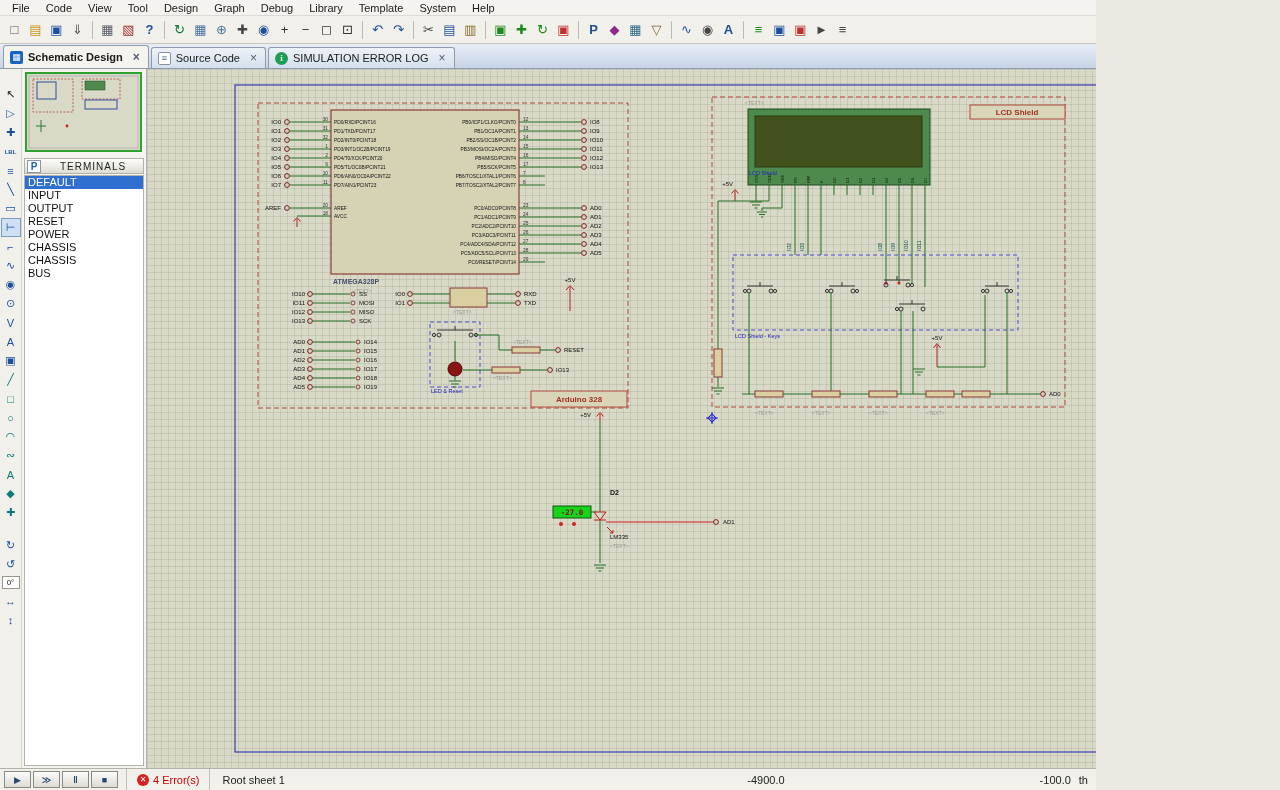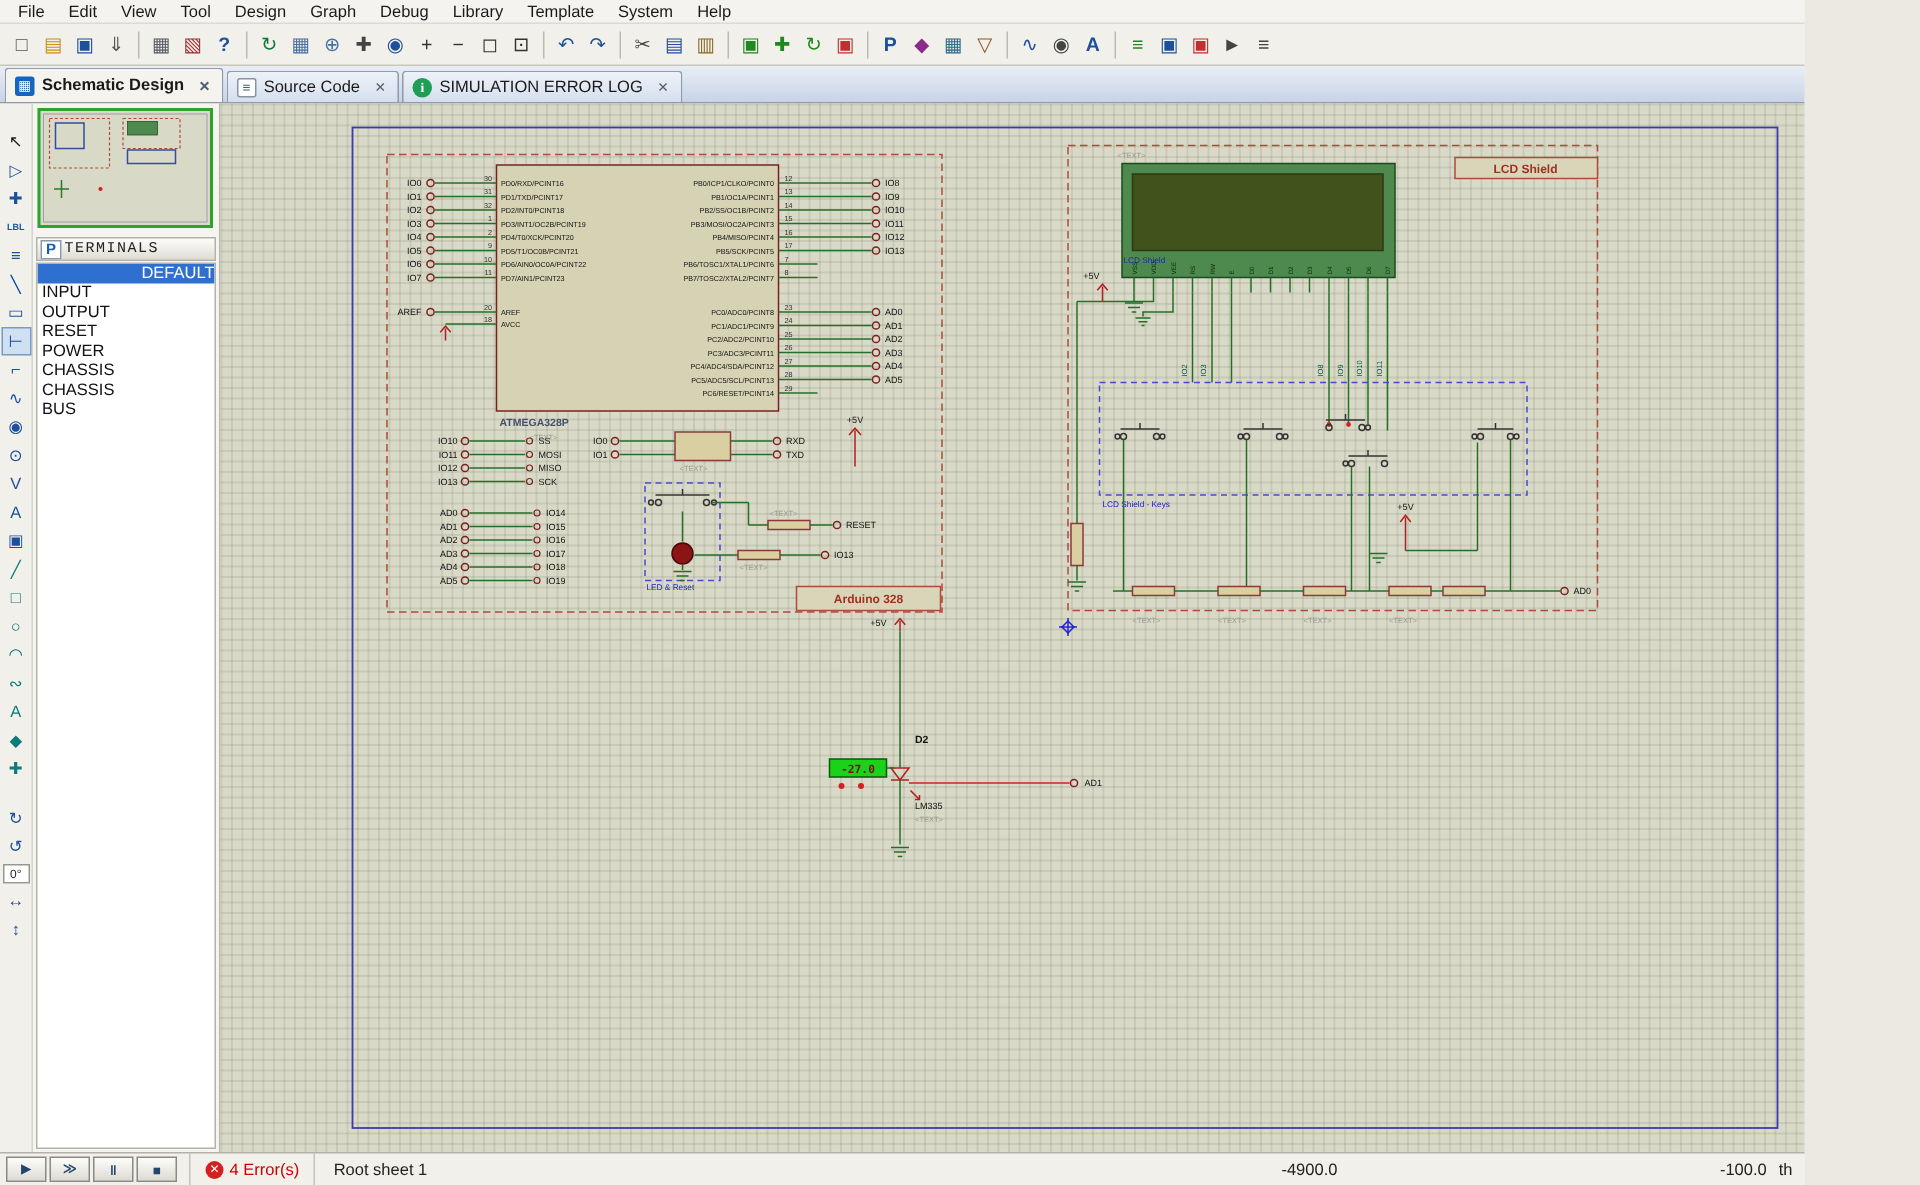--- a/index.html
+++ b/index.html
@@ -1,18 +1,18 @@
 <!DOCTYPE html>
 <html><head>
 <meta charset="utf-8">
 <style>
 *{margin:0;padding:0;box-sizing:border-box;}
 html,body{width:1280px;height:790px;overflow:hidden;}
 body{font-family:"Liberation Sans","DejaVu Sans",sans-serif;font-size:11px;background:#ece9e2;color:#111;}
-.app{width:1203px;height:790px;display:flex;flex-direction:column;background:#f2f1ec;}
+.app{width:1096px;height:790px;display:flex;flex-direction:column;background:#f2f1ec;}
 
 
 .menubar{height:16px;background:#f4f3ef;display:flex;align-items:center;padding-left:4px;border-bottom:1px solid #dcdad2;}
 .mitem{padding:1px 8px;color:#1a1a1a;}
 
 
 .toolbar{height:28px;background:#f1f0ea;display:flex;align-items:center;padding:2px 4px;border-bottom:1px solid #c9c7bd;}
 .tb{width:21px;height:21px;display:inline-flex;align-items:center;justify-content:center;font-size:13px;border:1px solid transparent;border-radius:2px;background:transparent;}
 .tsep{width:1px;height:18px;background:#bdbbb1;margin:0 4px;display:inline-block;}
 
@@ -32,24 +32,24 @@
 .mode{width:20px;height:19px;display:flex;align-items:center;justify-content:center;font-size:11px;}
 .mode.sm{font-size:6px;font-weight:bold;letter-spacing:0;}
 .mode.active{background:#cfe0f2;border:1px solid #7a9cc4;}
 .mspacer{height:14px;}
 .anglebox{width:18px;height:13px;border:1px solid #9a988e;background:#fff;font-size:8px;display:flex;align-items:center;justify-content:center;margin:2px 0;color:#222;}
 
 .leftpanel{width:125px;background:#f5f4ef;border-right:1px solid #b3b1a8;display:flex;flex-direction:column;}
 .minimap{margin:3px 3px 4px 3px;border:2px solid #2fa12f;background:#d9d9c8;width:117px;height:80px;}
 .termhdr{height:16px;display:flex;align-items:center;background:linear-gradient(#fdfdfb,#dedcd2);border:1px solid #b3b1a8;margin:2px 2px 1px 2px;}
 .pickbtn{width:14px;height:13px;background:#fff;border:1px solid #8899aa;color:#1a5fb4;font-weight:bold;font-size:10px;display:flex;align-items:center;justify-content:center;margin:0 2px;}
-.termtitle{flex:1;font-size:10px;letter-spacing:1px;color:#222;font-family:Liberation Mono, monospace;}
+.termtitle{flex:1;text-align:center;font-size:10px;letter-spacing:1px;color:#222;}
 .tlist{flex:1;background:#fff;border:1px solid #b3b1a8;margin:0 2px 2px 2px;overflow:hidden;}
 .titem{height:13px;line-height:13px;padding-left:3px;font-size:11px;color:#111;white-space:nowrap;}
-.titem.sel{background:#2f6fd0;color:#fff;text-align:right;}
+.titem.sel{background:#2f6fd0;color:#fff;}
 
 
 .canvas{flex:1;position:relative;background-color:#d9d9c8;
  background-image:linear-gradient(rgba(90,90,70,.13) 1px,transparent 1px),linear-gradient(90deg,rgba(90,90,70,.13) 1px,transparent 1px);
  background-size:7px 7px;overflow:hidden;}
 svg.schem{position:absolute;left:0;top:0;}
 
 
 .statusbar{height:22px;background:#f1f0ea;border-top:1px solid #b3b1a8;display:flex;align-items:center;padding:0 4px;font-size:11px;}
 .simctl{display:flex;align-items:center;gap:2px;margin-right:8px;}
@@ -100,21 +100,21 @@
 .mm-grn{stroke:#2a7a2a;stroke-width:1;}
 </style>
 </head>
 <body>
 
 <div class="app">
 
   <div class="menubar">
 
   <span class="mitem">File</span>
-      <span class="mitem">Edit</span>
+      <span class="mitem">Code</span>
       <span class="mitem">View</span>
       <span class="mitem">Tool</span>
       <span class="mitem">Design</span>
       <span class="mitem">Graph</span>
       <span class="mitem">Debug</span>
       <span class="mitem">Library</span>
       <span class="mitem">Template</span>
       <span class="mitem">System</span>
       <span class="mitem">Help</span>
     </div>

